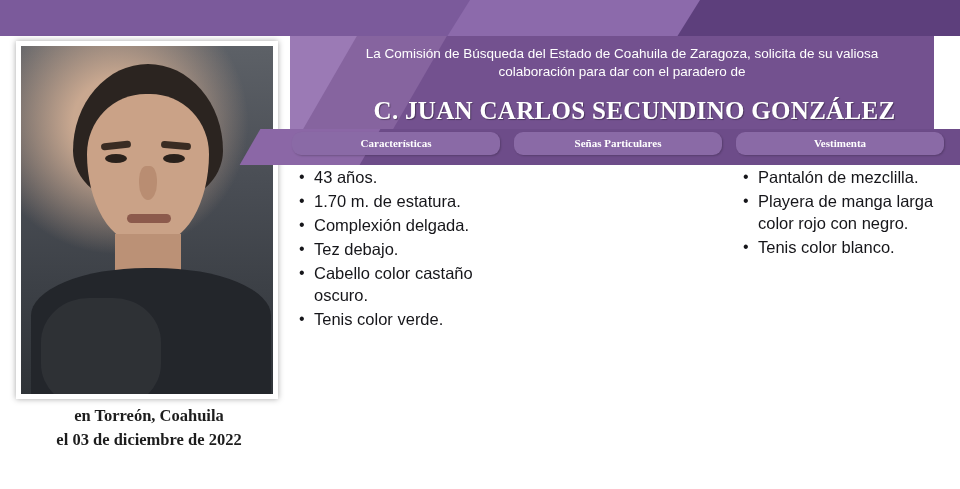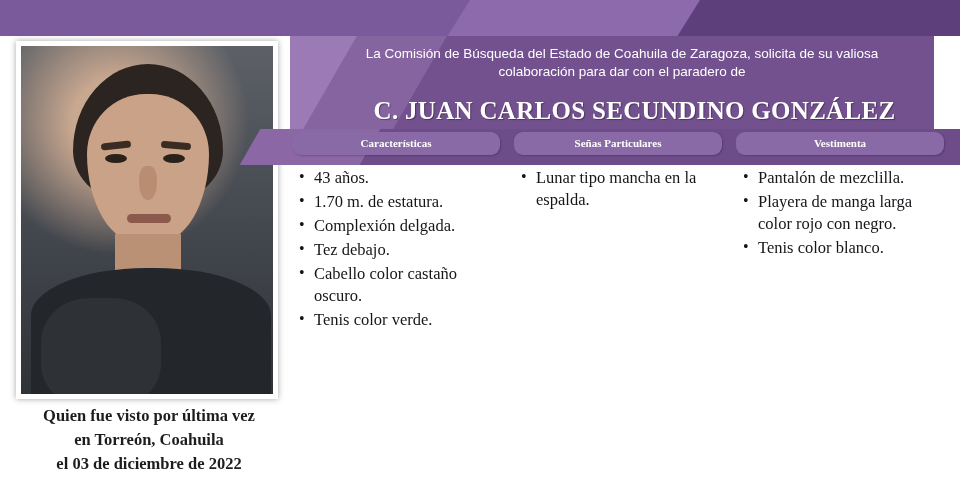--- a/index.html
+++ b/index.html
@@ -226,21 +226,21 @@
     box-shadow: 1px 1px 2px rgba(0,0,0,0.2);
   }
   .col ul {
     margin: 12px 0 0 0;
     padding-left: 20px;
     list-style: none;
   }
   .col li {
     position: relative;
     color: #16161a;
-    font-family: Liberation Serif, serif;
+    font-family: Liberation Sans, sans-serif;
     font-size: 16.5px;
     line-height: 1.33;
     margin-bottom: 2px;
     padding-left: 2px;
   }
   .col li::before {
     content: "•";
     position: absolute;
     left: -13px;
     top: -1px;
@@ -278,21 +278,20 @@
     <div class="ph-eye-r"></div>
     <div class="ph-nose"></div>
     <div class="ph-mouth"></div>
     <div class="ph-neck"></div>
     <div class="ph-shirt"></div>
     <div class="ph-shirt-hl"></div>
   </div>
 </div>
 
 <div class="caption">
-  <div>Quien fue visto por última vez</div>
   <div>en Torreón, Coahuila</div>
   <div>el 03 de diciembre de 2022</div>
 </div>
 
 <div class="columns">
 
   <div class="col">
     <div class="col-title">Características</div>
     <ul>
       <li>43 años.</li>
@@ -300,21 +299,20 @@
       <li>Complexión delgada.</li>
       <li>Tez debajo.</li>
       <li>Cabello color castaño oscuro.</li>
       <li>Tenis color verde.</li>
     </ul>
   </div>
 
   <div class="col">
     <div class="col-title">Señas Particulares</div>
     <ul>
-      <li>Lunar tipo mancha en la espalda.</li>
     </ul>
   </div>
 
   <div class="col">
     <div class="col-title">Vestimenta</div>
     <ul>
       <li>Pantalón de mezclilla.</li>
       <li>Playera de manga larga color rojo con negro.</li>
       <li>Tenis color blanco.</li>
     </ul>

